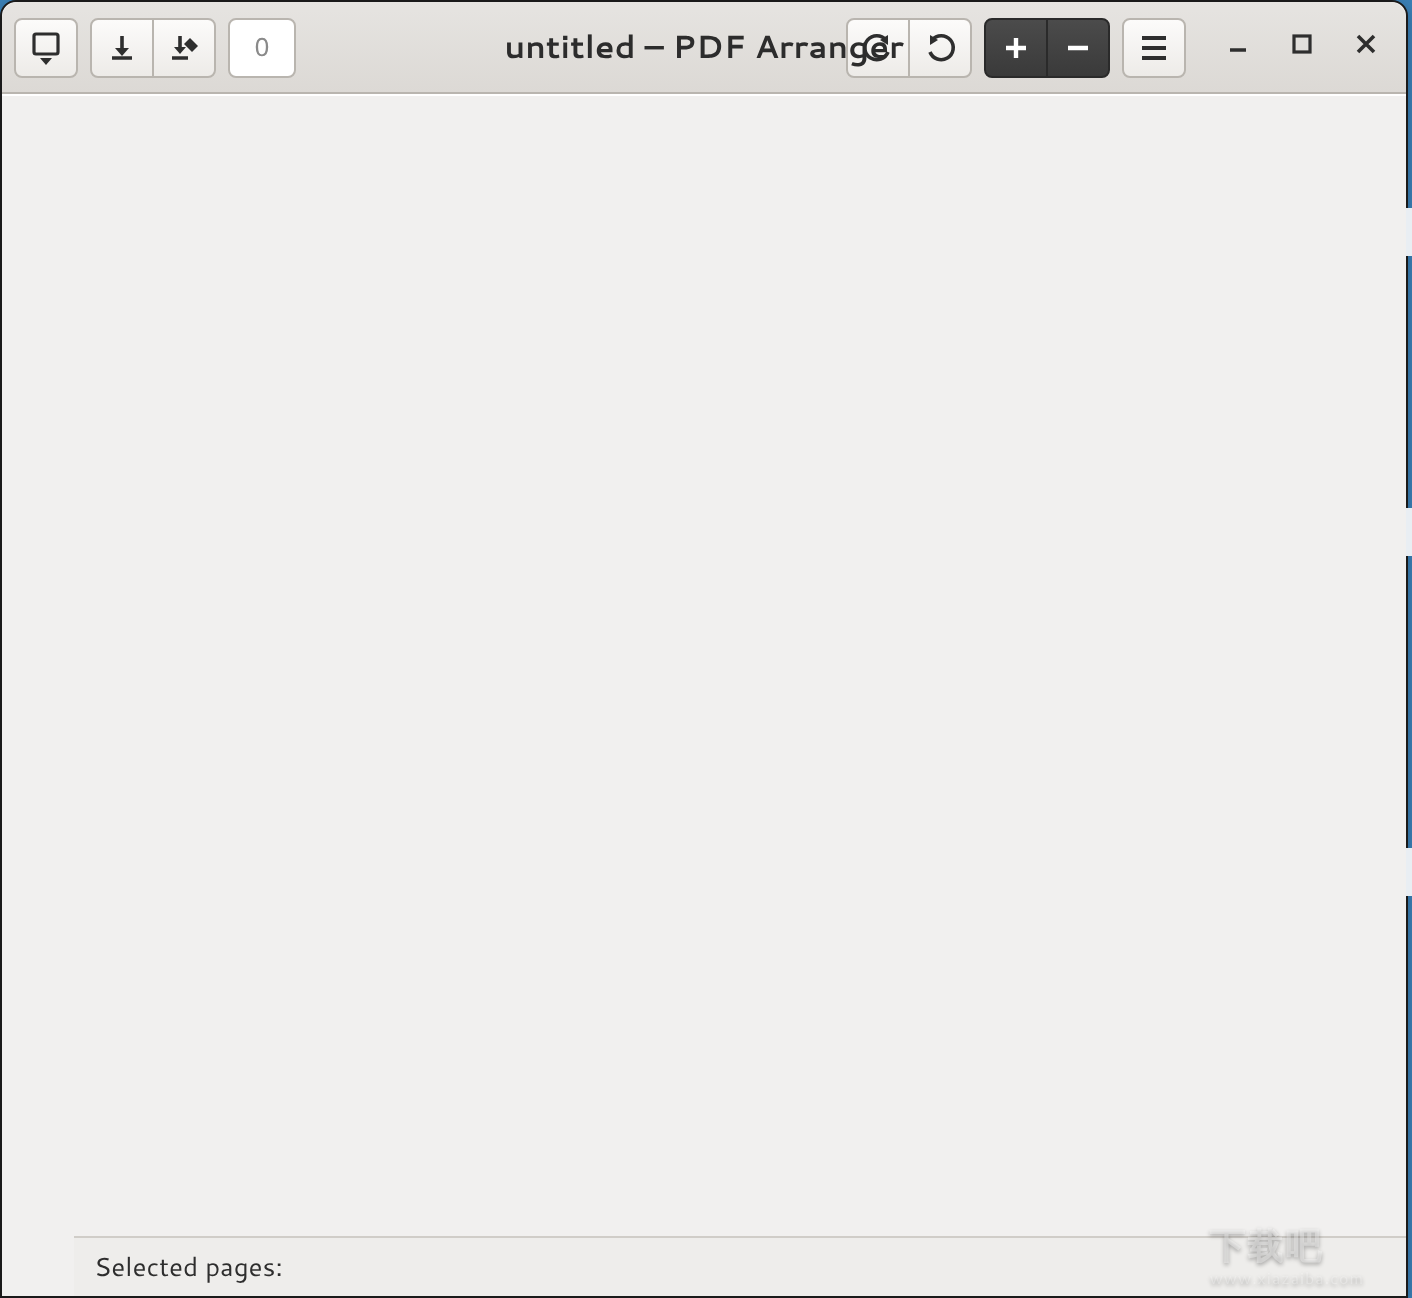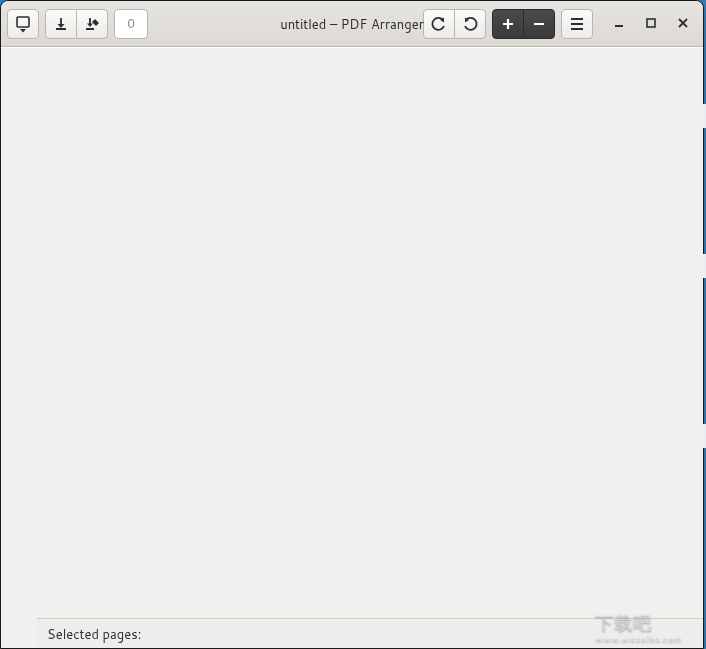--- a/index.html
+++ b/index.html
@@ -39,24 +39,24 @@
   .hb-left, .hb-right {
     display: flex;
     align-items: center;
     gap: 6px;
   }
   .hb-left { flex: 0 0 auto; }
   .hb-title {
     position: absolute;
     left: 0; right: 0;
     text-align: center;
-    font-weight: 400;
+    font-weight: 700;
     color: #2c2c2c;
     pointer-events: none;
-    font-size: 13px;
+    font-size: 16px;
   }
   .hb-right { margin-left: auto; }
   .btn {
     height: 30px;
     min-width: 32px;
     background: linear-gradient(#fcfbfa, #edebe8);
     border: 1px solid #b9b5af;
     border-radius: 4px;
     display: inline-flex;
     align-items: center;
@@ -142,21 +142,21 @@
     color: rgba(255,255,255,.35);
     font-size: 18px;
     font-weight: 700;
     letter-spacing: 1px;
     text-shadow: 0 1px 2px rgba(0,0,0,.3);
     pointer-events: none;
   }
   .watermark .sub {
     display: block;
     font-size: 8px;
-    font-weight: 700;
+    font-weight: 400;
     letter-spacing: .5px;
     color: rgba(255,255,255,.28);
     text-align: right;
     margin-top: -2px;
   }
 </style>
 </head>
 <body>
 
 <div class="window">

